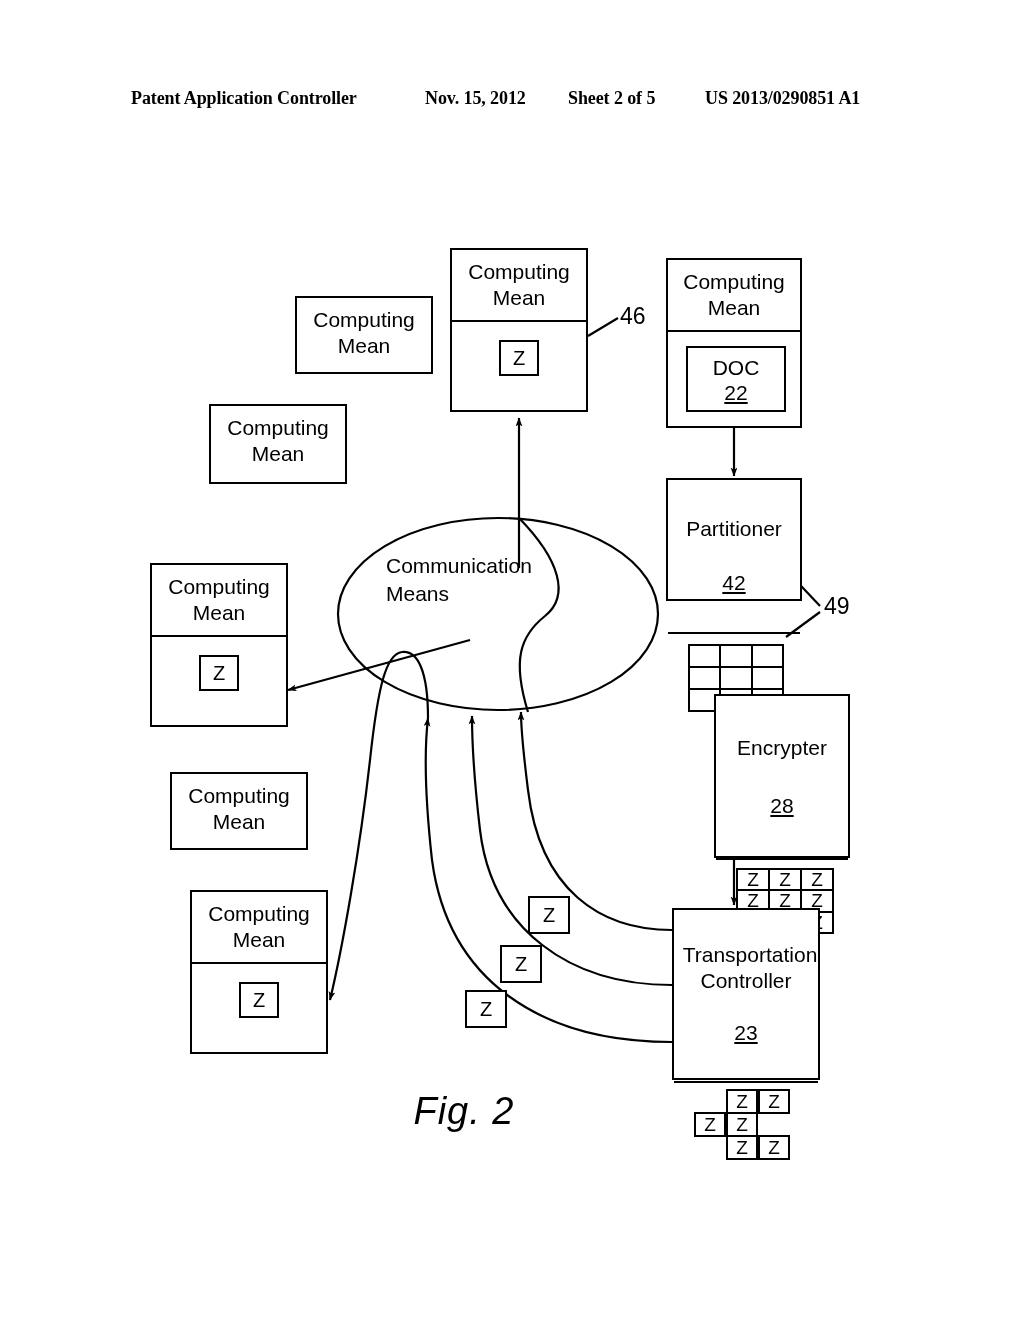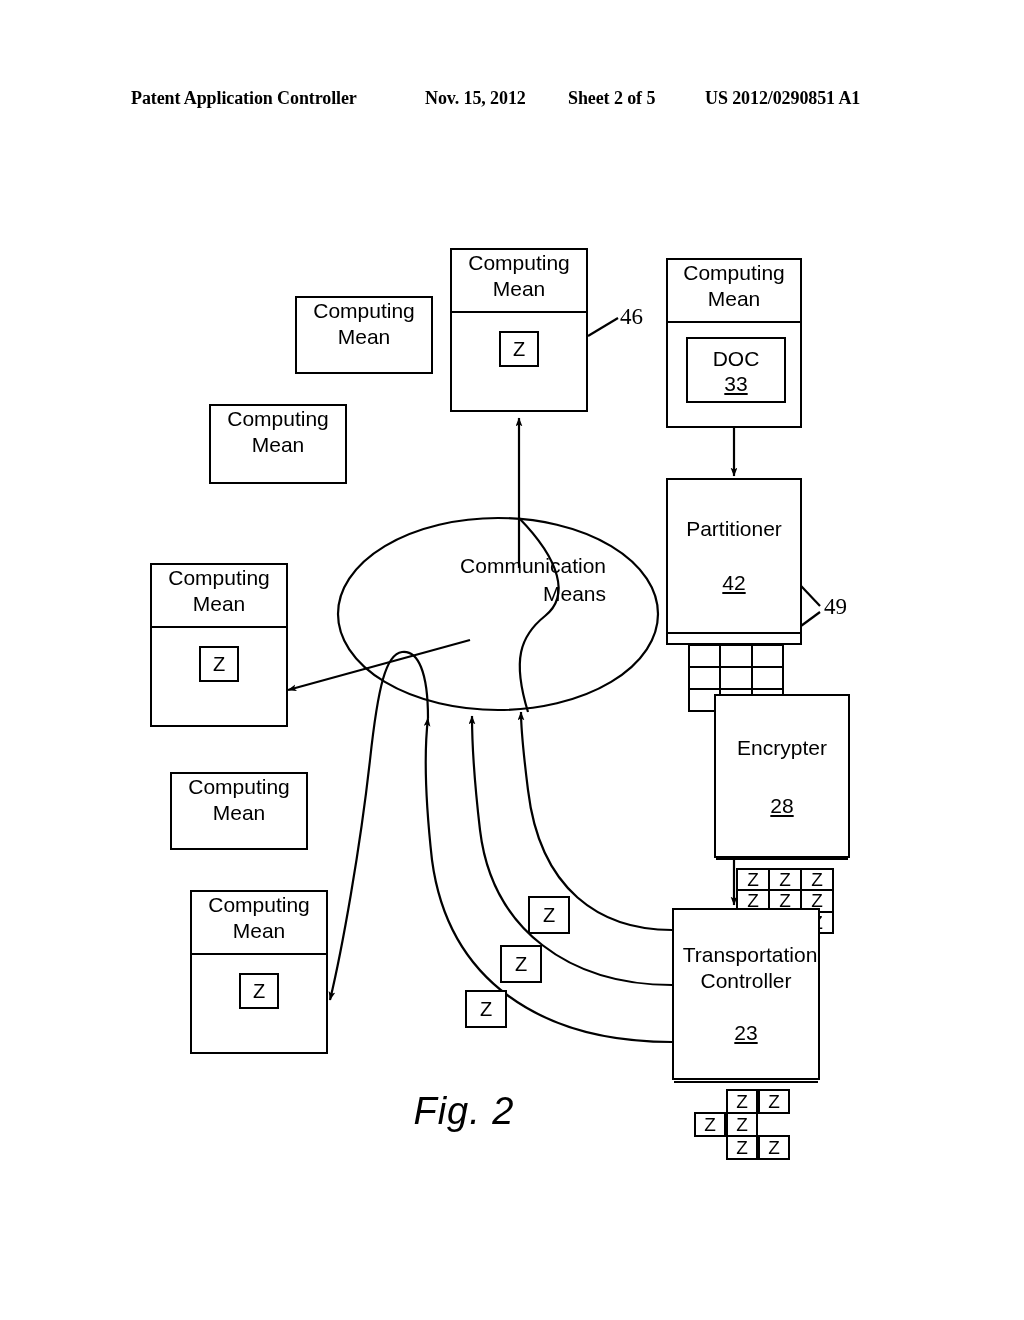--- a/index.html
+++ b/index.html
@@ -63,20 +63,21 @@
     box-sizing: border-box;
     border: 2px solid #000;
     background: #ffffff;
   }
   .node .title {
     box-sizing: border-box;
     width: 100%;
     text-align: center;
     font-size: 21px;
     line-height: 26px;
+    padding-top: 9px;
     padding-bottom: 9px;
     white-space: pre-line;
   }
   .node.split .title {
     border-bottom: 2px solid #000;
   }
   .node .body {
     position: relative;
     width: 100%;
     box-sizing: border-box;
@@ -183,31 +184,31 @@
     width: 42px;
     height: 38px;
   }
 
   
   #blob-label {
     position: absolute;
     left: 386px;
     top: 552px;
     width: 220px;
-    text-align: right;
+    text-align: left;
     font-size: 21px;
     line-height: 28px;
   }
 
   
   .refnum {
     position: absolute;
     font-size: 23px;
     line-height: 1;
-    font-family: Liberation Serif, serif;
+    font-family: Liberation Sans, sans-serif;
   }
 
   
   #fig-caption {
     position: absolute;
     left: 0;
     top: 1090px;
     width: 928px;
     text-align: center;
     font-family: "Liberation Sans", sans-serif;
@@ -216,21 +217,21 @@
     letter-spacing: 1px;
   }
 </style>
 </head>
 <body>
 
 <div id="patent-header">
   <span class="h-pub">Patent Application Controller</span>
   <span class="h-date">Nov. 15, 2012</span>
   <span class="h-sheet">Sheet 2 of 5</span>
-  <span class="h-num">US 2012/0290851 A1</span>
+  <span class="h-num">US 2013/0290851 A1</span>
 </div>
 
 <div id="figure">
 
   <svg id="wires" viewBox="0 0 1024 1320" width="1024" height="1320">
     <defs>
       <marker id="ah" markerWidth="10" markerHeight="10" refX="8.4" refY="3.4" orient="auto" markerUnits="userSpaceOnUse">
         <path d="M0,0 L9,3.4 L0,6.8 L2.1,3.4 z" fill="#000"></path>
       </marker>
     </defs>
@@ -302,26 +303,26 @@
       <div class="zchip body-z">Z</div>
     </div>
   </div>
 
   <div class="node split" style="left:666px; top:258px; width:136px; height:170px;">
     <div class="title">Computing
 Mean</div>
     <div class="body" style="height:96px;">
       <div class="doc-box" style="left:18px; top:14px; width:100px; height:66px;">
         <span>DOC</span><br>
-        <span class="ref-underline">33</span>
+        <span class="ref-underline">22</span>
       </div>
     </div>
   </div>
 
-  <div class="node split" style="left:666px; top:478px; width:136px; height:167px;">
+  <div class="node split" style="left:666px; top:478px; width:136px; height:123px;">
     <div class="title" style="padding-top:8px; line-height:27px;">
       <span>Partitioner</span><br>
       <span class="ref-underline">42</span>
     </div>
     <div class="body" style="height:87px;">
       <div class="grid3" style="left:20px; top:10px; width:96px; height:68px;">
         <div></div>
         <div></div>
         <div></div>
         <div></div>

